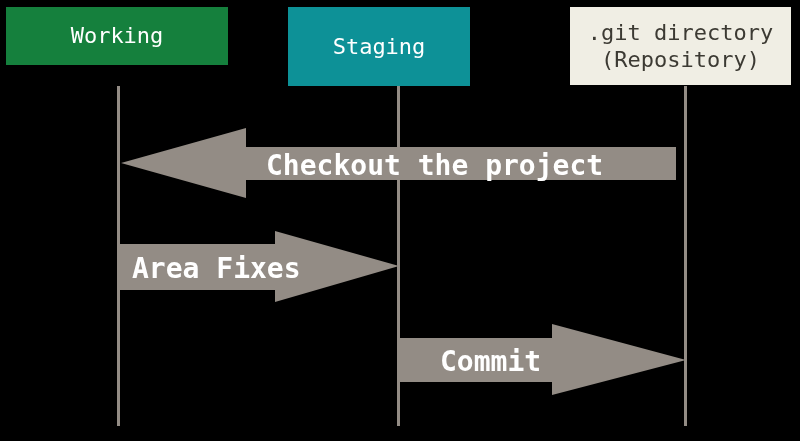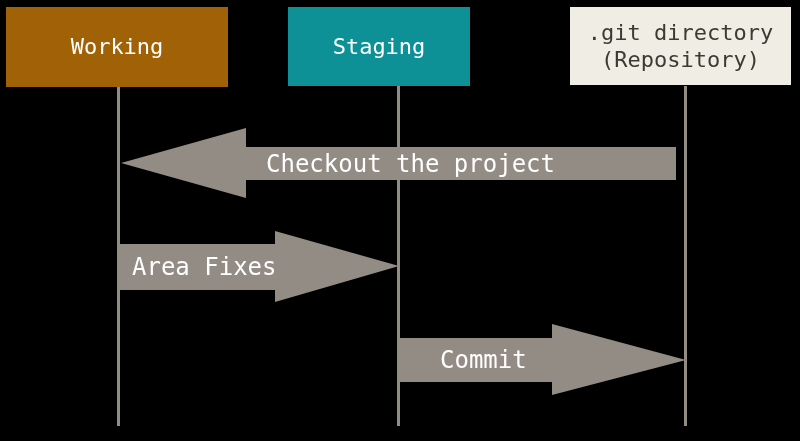--- a/index.html
+++ b/index.html
@@ -30,37 +30,38 @@
     align-items: center;
     justify-content: center;
     text-align: center;
     line-height: 1.25;
     font-size: 22px;
     letter-spacing: 0px;
     white-space: pre;
   }
   .node-line { display: block; }
   #box-working {
-    left: 6px; top: 7px; width: 222px; height: 80px;
-    background: #a16207; color: #ffffff;
+    left: 6px; top: 7px; width: 222px; height: 58px;
+    background: #15803d; color: #ffffff;
   }
   #box-staging {
     left: 288px; top: 7px; width: 182px; height: 79px;
     background: #0d9197; color: #ffffff;
   }
   #box-repo {
     left: 570px; top: 7px; width: 221px; height: 78px;
     background: #f0eee4; color: #3c3a33;
   }
   .arrow-label {
     position: absolute;
     color: #ffffff;
-    font-size: 24px;
+    font-size: 28px;
     white-space: pre;
     line-height: 1;
+    font-weight: bold;
   }
   #label-checkout { left: 266px; top: 152px; }
   #label-stage    { left: 132px; top: 255px; }
   #label-commit   { left: 440px; top: 348px; }
 </style>
 </head>
 <body>
 
 <div id="canvas">
 

